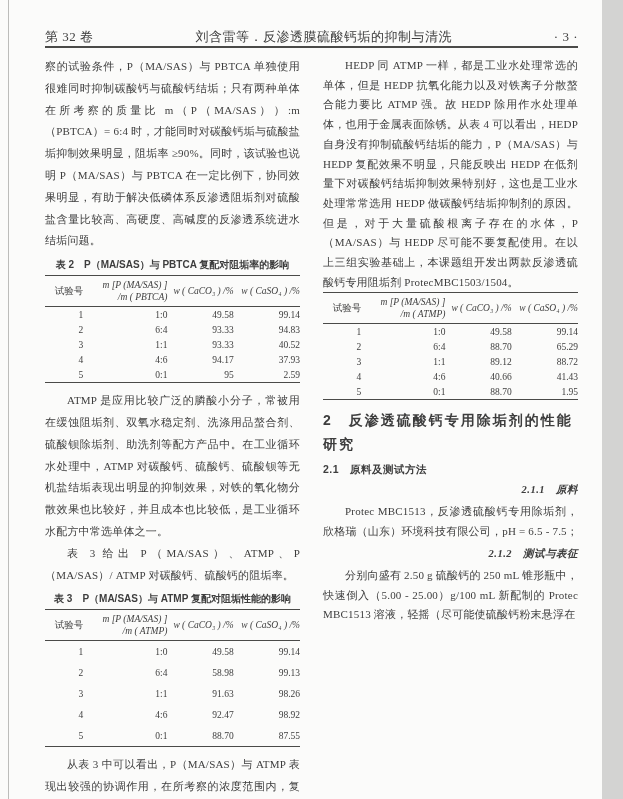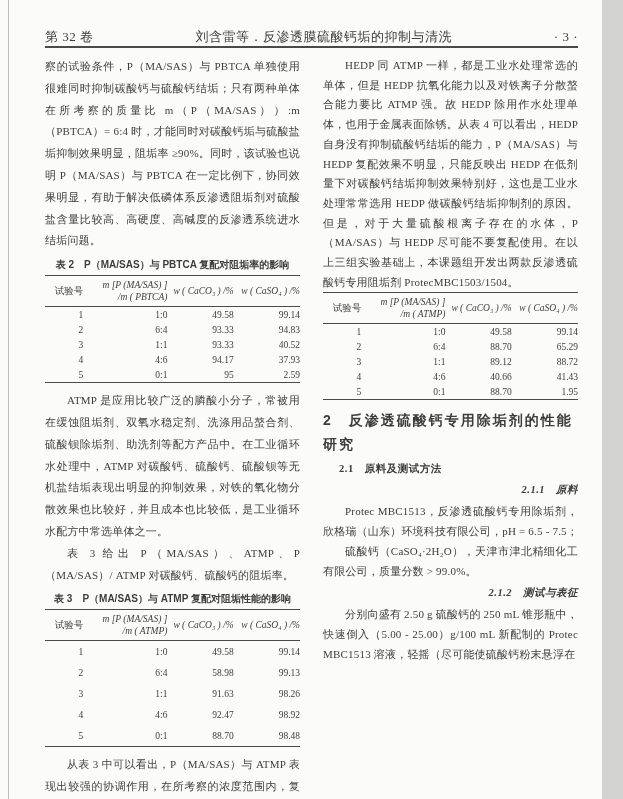--- a/index.html
+++ b/index.html
@@ -42,22 +42,22 @@
   table.sci th:nth-child(3),table.sci td:nth-child(3){width:26%;}
   table.sci th:nth-child(4),table.sci td:nth-child(4){width:26%;}
   .formula{font-style:italic;}
   .stack span{display:block;}
   .sec-title{
     font-family:"Liberation Sans","DejaVu Sans",sans-serif;
     font-size:14px;font-weight:bold;line-height:24px;letter-spacing:2px;
     text-align:left;margin:8px 0 4px;
   }
   .sub1{
-    font-family:Liberation Serif, serif;
-    font-size:10.5px;font-weight:bold;line-height:18px;margin:3px 16px;
+    font-family:Liberation Sans, sans-serif;
+    font-size:10.5px;font-weight:bold;line-height:18px;margin:3px 0;
     text-align:left;letter-spacing:.5px;
   }
   .sub2{
     font-size:10.5px;font-weight:bold;font-style:italic;line-height:18px;
     margin:3px 0;text-align:right;letter-spacing:.5px;
   }
 </style>
 </head>
 <body>
 
@@ -160,21 +160,21 @@
           <tr>
             <td>4</td>
             <td>4:6</td>
             <td>92.47</td>
             <td>98.92</td>
           </tr>
           <tr>
             <td>5</td>
             <td>0:1</td>
             <td>88.70</td>
-            <td>98.48</td>
+            <td>87.55</td>
           </tr>
         </tbody>
     </table>
 
     <p class="para indent">从表 3 中可以看出，P（MA/SAS）与 ATMP 表现出较强的协调作用，在所考察的浓度范围内，复配体系碳酸钙与硫酸钙阻垢效率都很高。进而该类复配</p>
   </div>
 
   <div class="col col-right">
     <p class="para indent">HEDP 同 ATMP 一样，都是工业水处理常选的单体，但是 HEDP 抗氧化能力以及对铁离子分散螯合能力要比 ATMP 强。故 HEDP 除用作水处理单体，也用于金属表面除锈。从表 4 可以看出，HEDP 自身没有抑制硫酸钙结垢的能力，P（MA/SAS）与 HEDP 复配效果不明显，只能反映出 HEDP 在低剂量下对碳酸钙结垢抑制效果特别好，这也是工业水处理常常选用 HEDP 做碳酸钙结垢抑制剂的原因。但是，对于大量硫酸根离子存在的水体，P（MA/SAS）与 HEDP 尽可能不要复配使用。在以上三组实验基础上，本课题组开发出两款反渗透硫酸钙专用阻垢剂 ProtecMBC1503/1504。</p>
 
@@ -221,18 +221,17 @@
             <td>88.70</td>
             <td>1.95</td>
           </tr>
         </tbody>
     </table>
 
     <h2 class="sec-title">2　反渗透硫酸钙专用除垢剂的性能研究</h2>
     <h3 class="sub1">2.1　原料及测试方法</h3>
     <h4 class="sub2">2.1.1　原料</h4>
     <p class="para indent">Protec MBC1513，反渗透硫酸钙专用除垢剂，欣格瑞（山东）环境科技有限公司，pH = 6.5 - 7.5；</p>
-    <p class="para indent">硫酸钙（CaSO₄·2H₂O），天津市津北精细化工有限公司，质量分数 &gt; 99.0%。</p>
     <h4 class="sub2">2.1.2　测试与表征</h4>
     <p class="para indent">分别向盛有 2.50 g 硫酸钙的 250 mL 锥形瓶中，快速倒入（5.00 - 25.00）g/100 mL 新配制的 Protec MBC1513 溶液，轻摇（尽可能使硫酸钙粉末悬浮在</p>
   </div>
 
 </div>
 
 </body></html>

